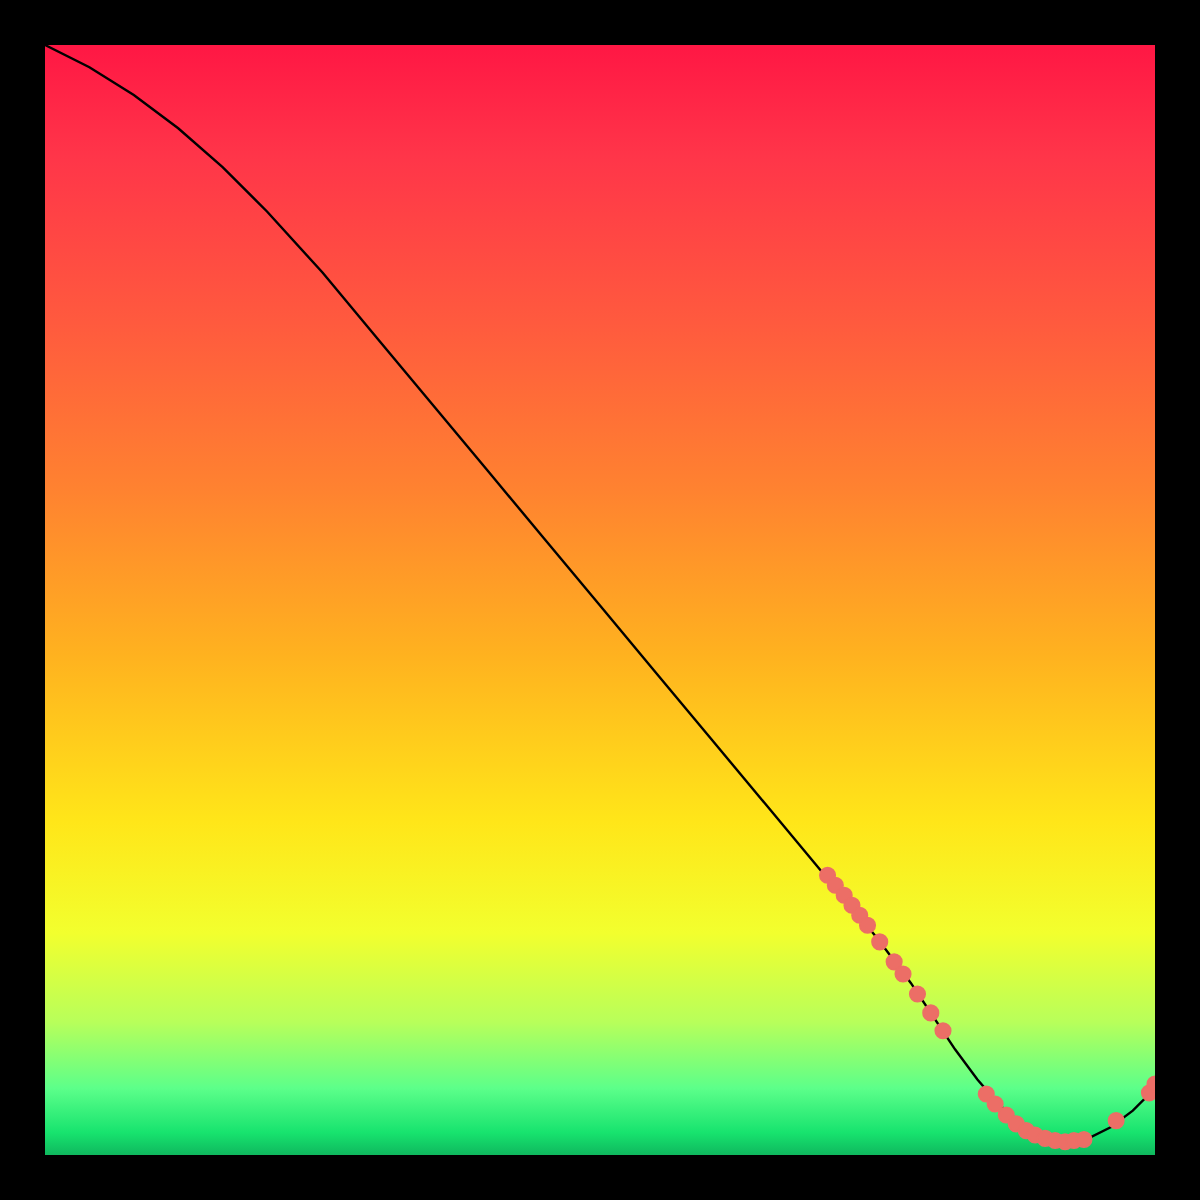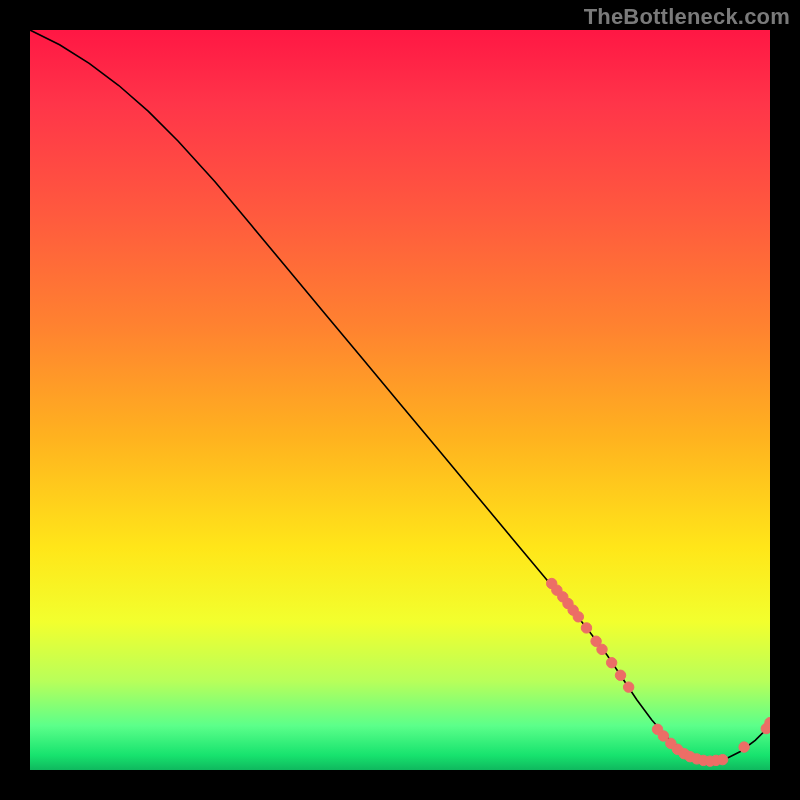--- a/index.html
+++ b/index.html
@@ -63,21 +63,20 @@
   }
   .pt {
     fill: #ec6e66;
     stroke: #ec6e66;
   }
 </style>
 </head>
 <body>
 
 <div class="frame">
-  <div class="watermark">TheBottleneck.com</div>
 
   <div class="plot-area"></div>
 
   <svg class="overlay" viewBox="0 0 740 740" preserveAspectRatio="none">
     <path id="curve-path" class="curve" d="M0.00 0.00 L29.60 14.80 L59.20 33.30 L88.80 55.50 L118.40 81.40 L148.00 111.00 L185.00 151.70 L222.00 196.10 L259.00 240.50 L296.00 284.90 L333.00 329.30 L370.00 373.70 L407.00 418.10 L444.00 462.50 L481.00 506.90 L518.00 551.30 L555.00 595.70 L577.20 625.30 L592.00 647.50 L606.80 669.70 L621.60 689.68 L636.40 706.70 L651.20 719.28 L666.00 728.16 L680.80 731.12 L695.60 728.90 L710.40 721.50 L725.20 710.40 L740.00 695.60"></path>
     <g id="scatter-group">
         <circle cx="521.70" cy="553.52" r="5.2" class="pt"></circle>
         <circle cx="526.88" cy="560.18" r="5.2" class="pt"></circle>
         <circle cx="532.80" cy="566.84" r="5.2" class="pt"></circle>
         <circle cx="537.98" cy="573.50" r="5.2" class="pt"></circle>

